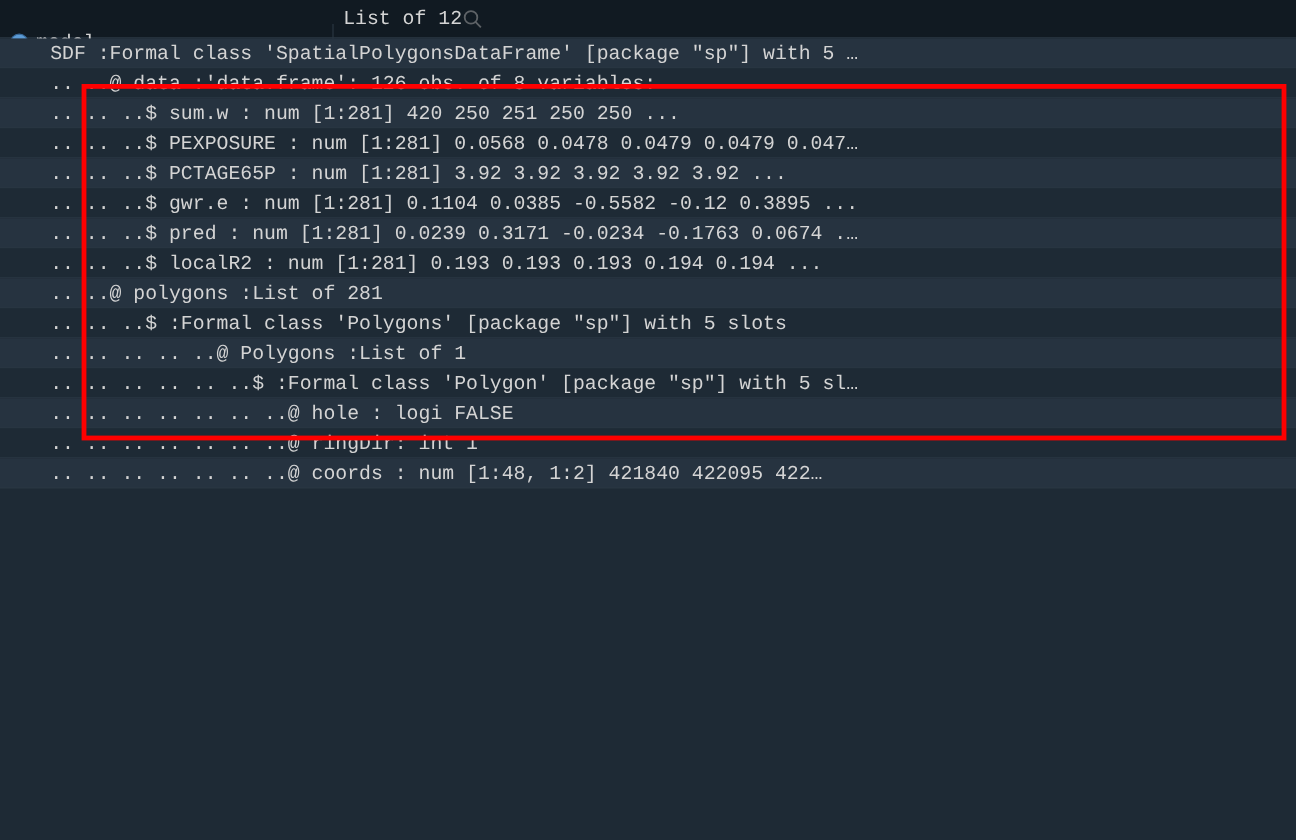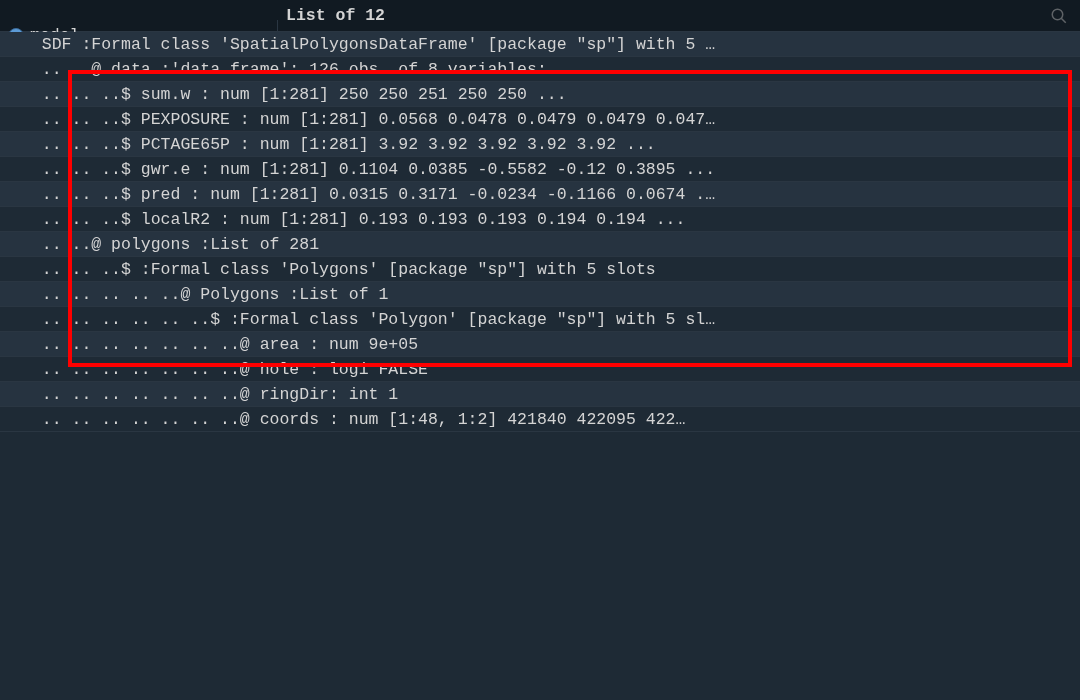--- a/index.html
+++ b/index.html
@@ -52,22 +52,20 @@
     }
     .var-name {
       color: #d4d4d4;
     }
     .header-right {
       flex: 1;
       display: flex;
       align-items: center;
       padding-left: 8px;
       height: 100%;
-      justify-content: space-between;
-      font-weight: bold;
     }
     .search-icon {
       margin-right: 12px;
       width: 18px;
       height: 18px;
       opacity: 0.5;
     }
     .search-icon svg {
       width: 18px;
       height: 18px;
@@ -115,29 +113,28 @@
         <circle cx="10" cy="10" r="7"></circle>
         <line x1="15" y1="15" x2="21" y2="21"></line>
       </svg>
     </span>
   </div>
 </div>
 
 <div class="content">
   <div class="row">  SDF :Formal class 'SpatialPolygonsDataFrame' [package "sp"] with 5 …</div>
   <div class="row">  .. ..@ data :'data.frame': 126 obs. of 8 variables:</div>
-  <div class="row">  .. .. ..$ sum.w : num [1:281] 250 250 251 250 250 ...</div>
+  <div class="row">  .. .. ..$ sum.w : num [1:281] 420 250 251 250 250 ...</div>
   <div class="row">  .. .. ..$ PEXPOSURE : num [1:281] 0.0568 0.0478 0.0479 0.0479 0.047…</div>
   <div class="row">  .. .. ..$ PCTAGE65P : num [1:281] 3.92 3.92 3.92 3.92 3.92 ...</div>
   <div class="row">  .. .. ..$ gwr.e : num [1:281] 0.1104 0.0385 -0.5582 -0.12 0.3895 ...</div>
-  <div class="row">  .. .. ..$ pred : num [1:281] 0.0315 0.3171 -0.0234 -0.1166 0.0674 .…</div>
+  <div class="row">  .. .. ..$ pred : num [1:281] 0.0239 0.3171 -0.0234 -0.1763 0.0674 .…</div>
   <div class="row">  .. .. ..$ localR2 : num [1:281] 0.193 0.193 0.193 0.194 0.194 ...</div>
   <div class="row">  .. ..@ polygons :List of 281</div>
   <div class="row">  .. .. ..$ :Formal class 'Polygons' [package "sp"] with 5 slots</div>
   <div class="row">  .. .. .. .. ..@ Polygons :List of 1</div>
   <div class="row">  .. .. .. .. .. ..$ :Formal class 'Polygon' [package "sp"] with 5 sl…</div>
-  <div class="row">  .. .. .. .. .. .. ..@ area : num 9e+05</div>
   <div class="row">  .. .. .. .. .. .. ..@ hole : logi FALSE</div>
   <div class="row">  .. .. .. .. .. .. ..@ ringDir: int 1</div>
   <div class="row">  .. .. .. .. .. .. ..@ coords : num [1:48, 1:2] 421840 422095 422…</div>
 
   <div class="highlight-box"></div>
 </div>
 
 </body></html>

